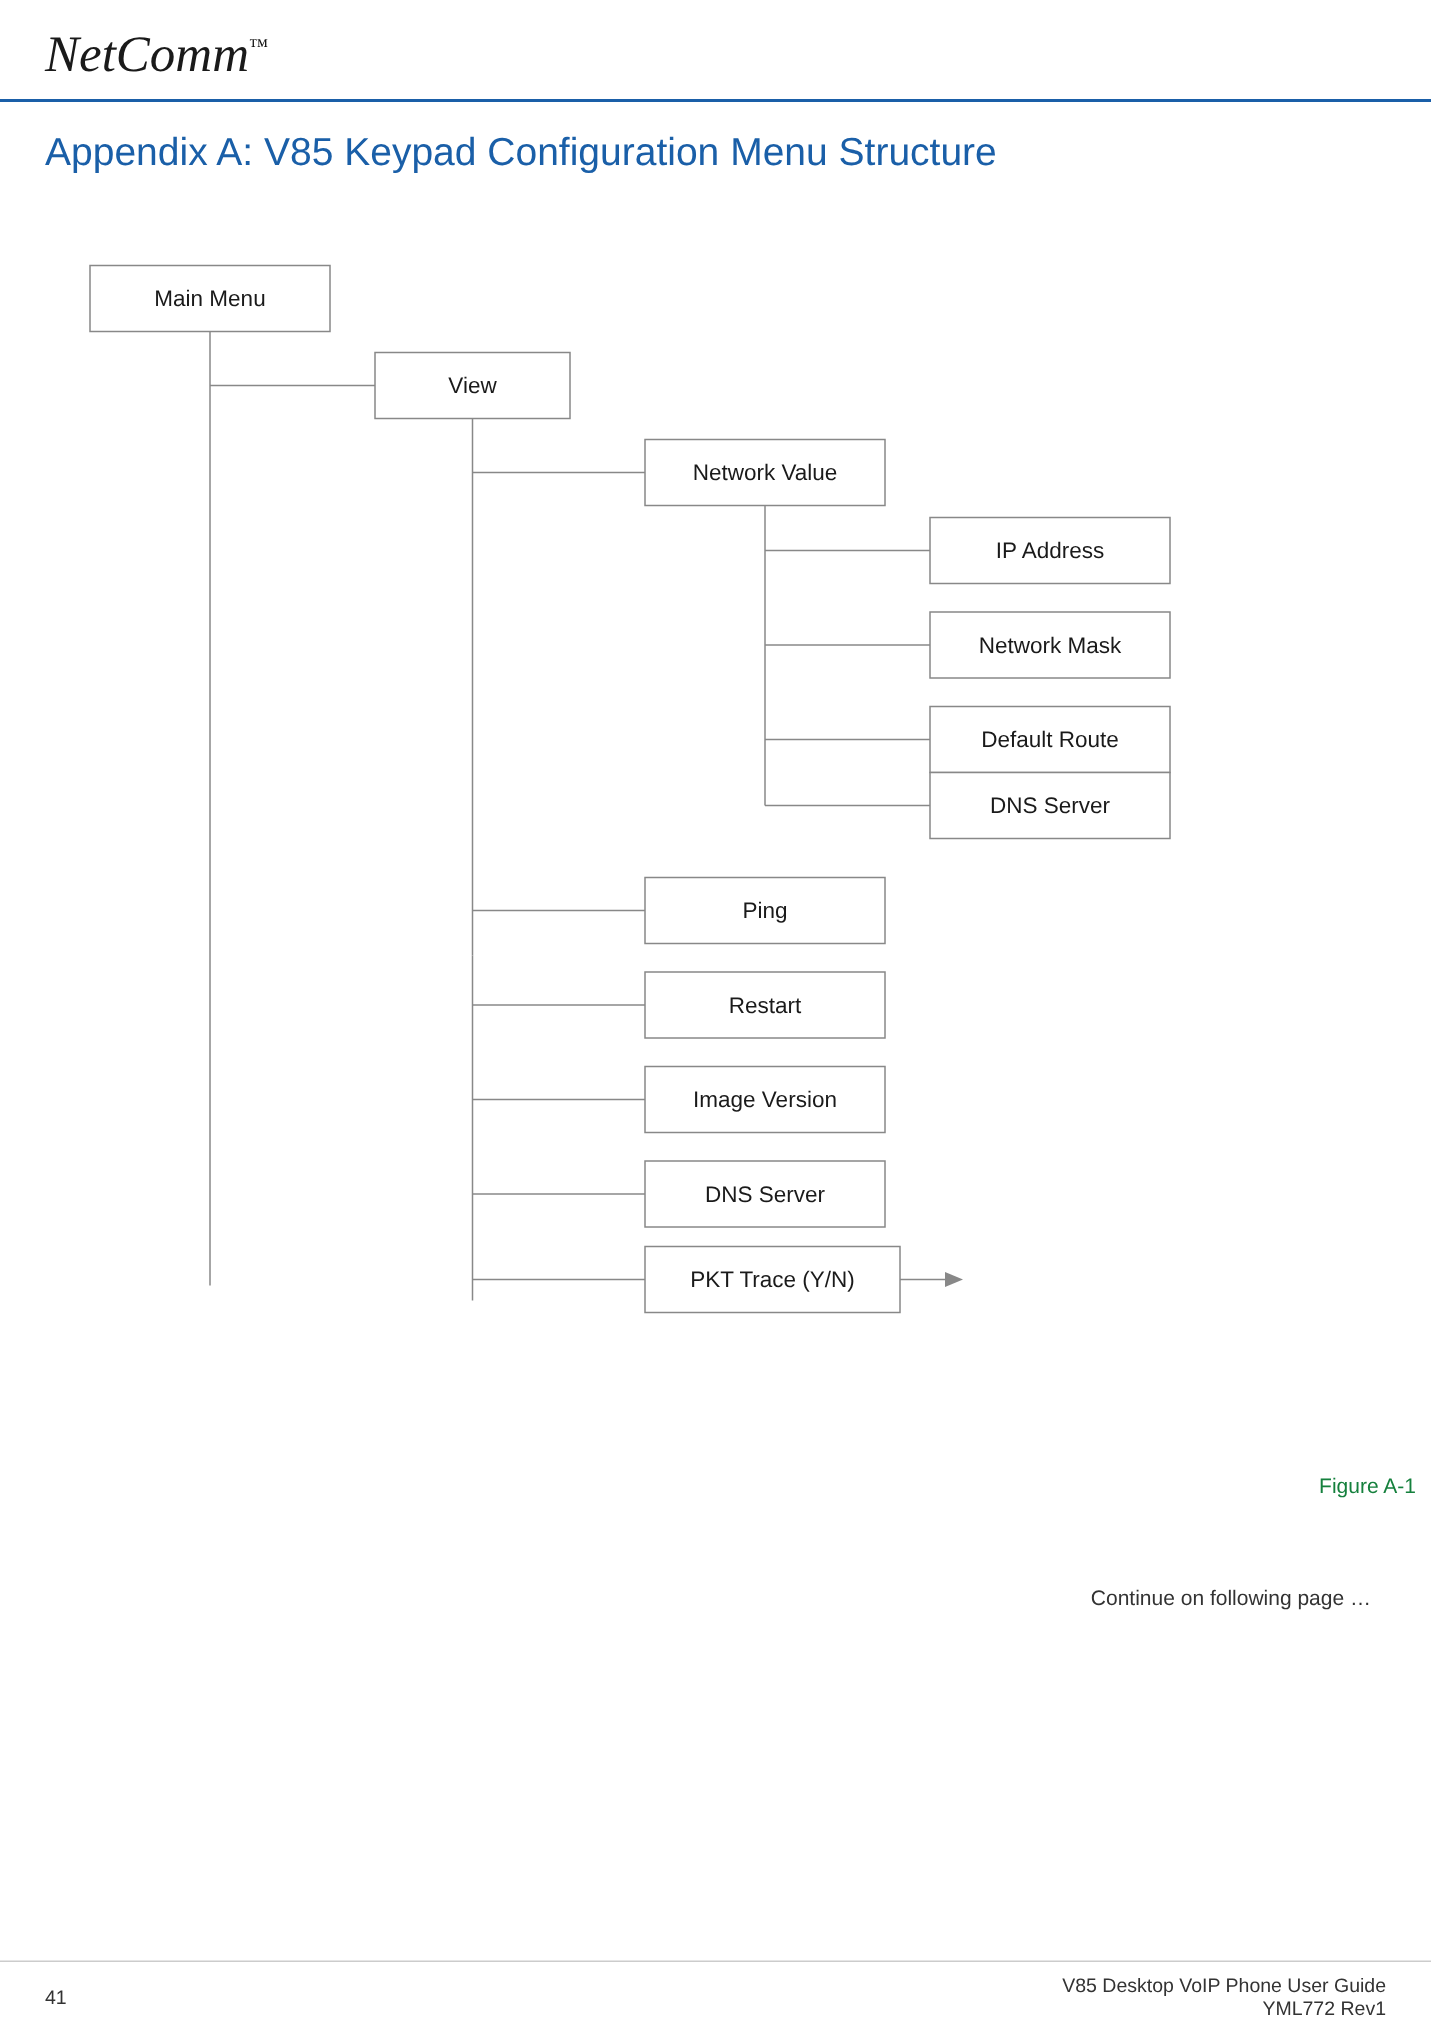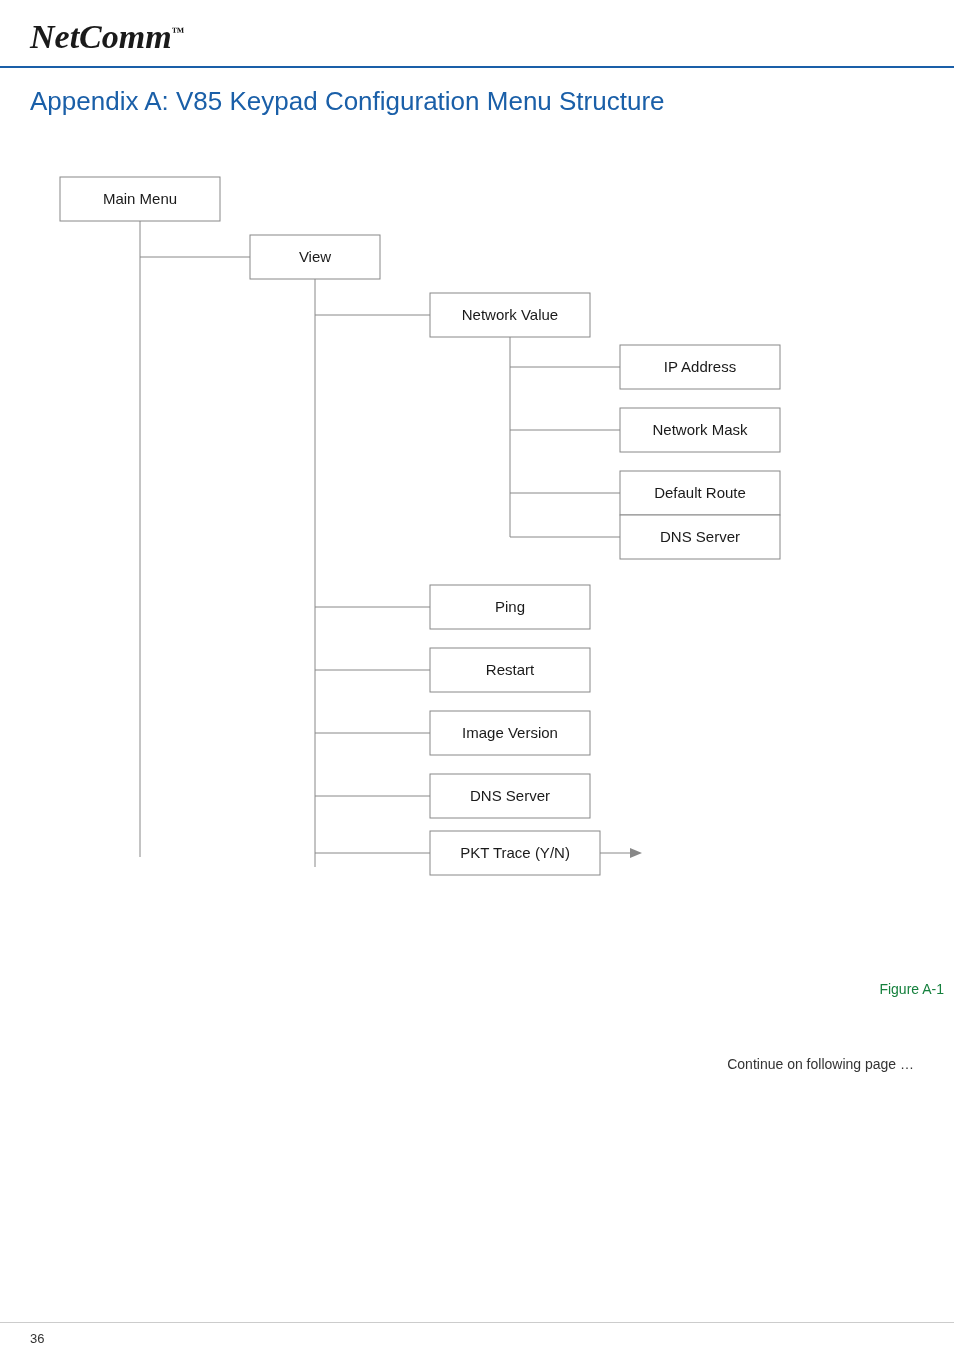--- a/index.html
+++ b/index.html
@@ -66,21 +66,21 @@
       font-size: 13px;
       color: #333;
     }
     .footer-left {}
     .footer-right { text-align: right; }
 
     
     .logo-text {
       font-family: Georgia, 'Times New Roman', serif;
       font-style: italic;
-      font-weight: bold;
+      font-weight: normal;
       font-size: 34px;
       color: #111;
     }
     .logo-net { color: #1a1a1a; }
     .logo-comm { color: #1a1a1a; }
   </style>
 </head>
 <body>
 
 <div class="header">
@@ -155,14 +155,18 @@
     <line x1="285" y1="490" x2="285" y2="720" stroke="#888" stroke-width="1"></line>
 
   </svg>
 </div>
 
 <div class="figure-caption">Figure A-1</div>
 
 <div class="continue-text">Continue on following page …</div>
 
 <div class="footer-bar">
-  <div class="footer-left">36</div>
+  <div class="footer-left">41</div>
+  <div class="footer-right">
+    <div>V85 Desktop VoIP Phone User Guide</div>
+    <div>YML772 Rev1</div>
+  </div>
 </div>
 
 </body></html>

